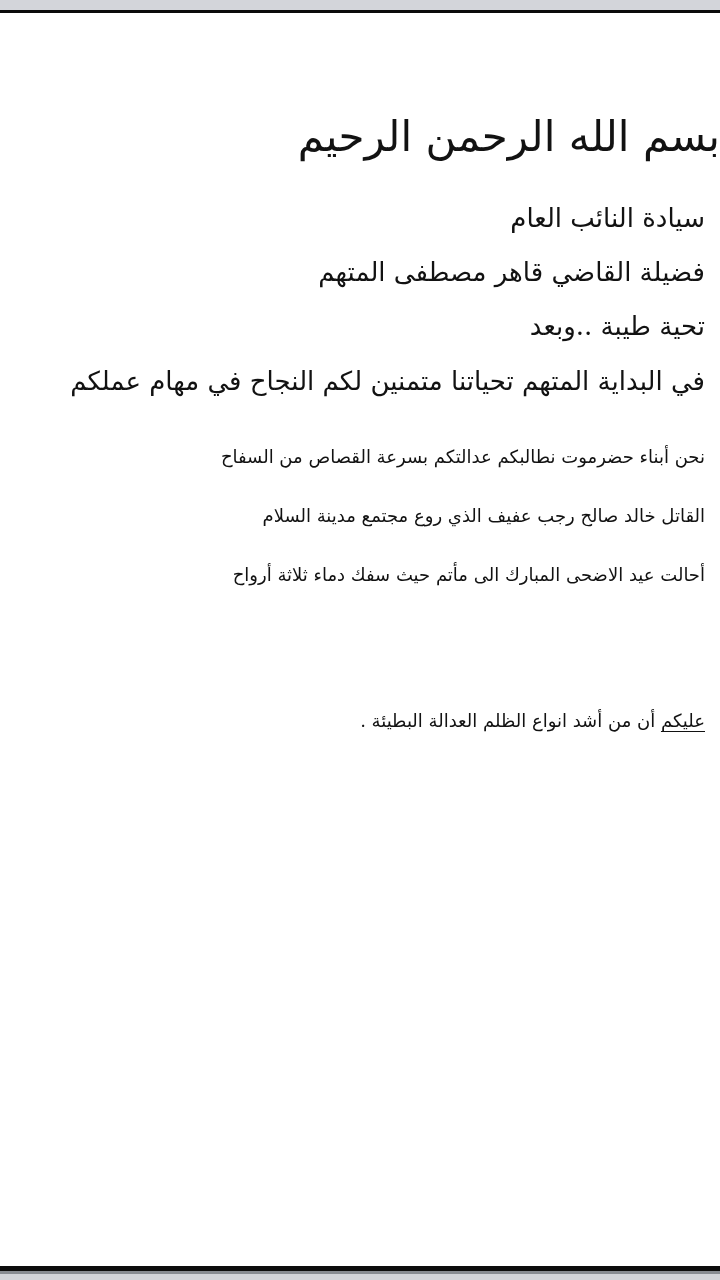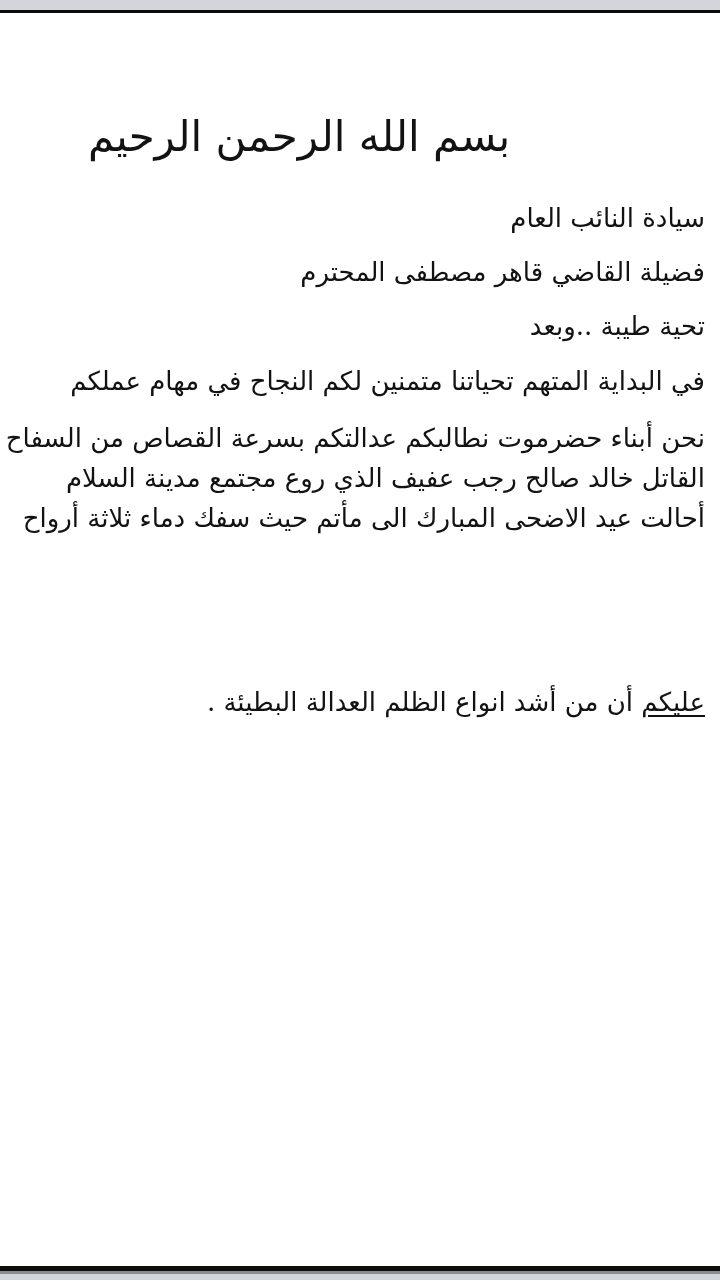--- a/index.html
+++ b/index.html
@@ -32,22 +32,22 @@
   .bottom-black { height: 5px; background: #0d0d0d; }
   .bottom-gray  { height: 3px; background: #888c92; }
   .bottom-light { height: 6px; background: #d2d4d9; }
 
   .doc-title {
     position: absolute;
     top: 112px;
     left: 0;
     width: 100%;
     box-sizing: border-box;
-    padding-left: 88px; 
-    text-align: left;
+    padding-left: 120px; 
+    text-align: right;
     font-size: 42px;
     line-height: 1.2;
     white-space: nowrap;
     direction: rtl;
   }
   .line {
     position: absolute;
     right: 15px;
     direction: rtl;
     text-align: center;
@@ -58,34 +58,35 @@
   .para {
     position: absolute;
     right: 15px;
     direction: rtl;
     text-align: right;
   }
   .para .pline {
     direction: rtl;
     text-align: right;
     white-space: nowrap;
-    font-size: 26px;
+    font-size: 18px;
     line-height: 40px;
+    margin-top: 19px;
   }
   .u { text-decoration: underline; text-underline-offset: 4px; }
 </style>
 </head>
 <body>
 
 <div class="top-strip"></div>
 
 <div class="doc-title">بسم الله الرحمن الرحيم</div>
 
 <div class="line" style="top:198px">سيادة النائب العام</div>
-<div class="line" style="top:252px">فضيلة القاضي قاهر مصطفى المحترم</div>
+<div class="line" style="top:252px">فضيلة القاضي قاهر مصطفى المتهم</div>
 <div class="line" style="top:306px">تحية طيبة ..وبعد</div>
 <div class="line" style="top:361px">في البداية المتهم تحياتنا متمنين لكم النجاح في مهام عملكم</div>
 
 <div class="para" style="top:418px">
   <div class="pline">نحن أبناء حضرموت نطالبكم عدالتكم بسرعة القصاص من السفاح</div>
   <div class="pline">القاتل خالد صالح رجب عفيف الذي روع مجتمع مدينة السلام</div>
   <div class="pline">أحالت عيد الاضحى المبارك الى مأتم حيث سفك دماء ثلاثة أرواح</div>
 </div>
 
 <div class="para" style="top:682px">

